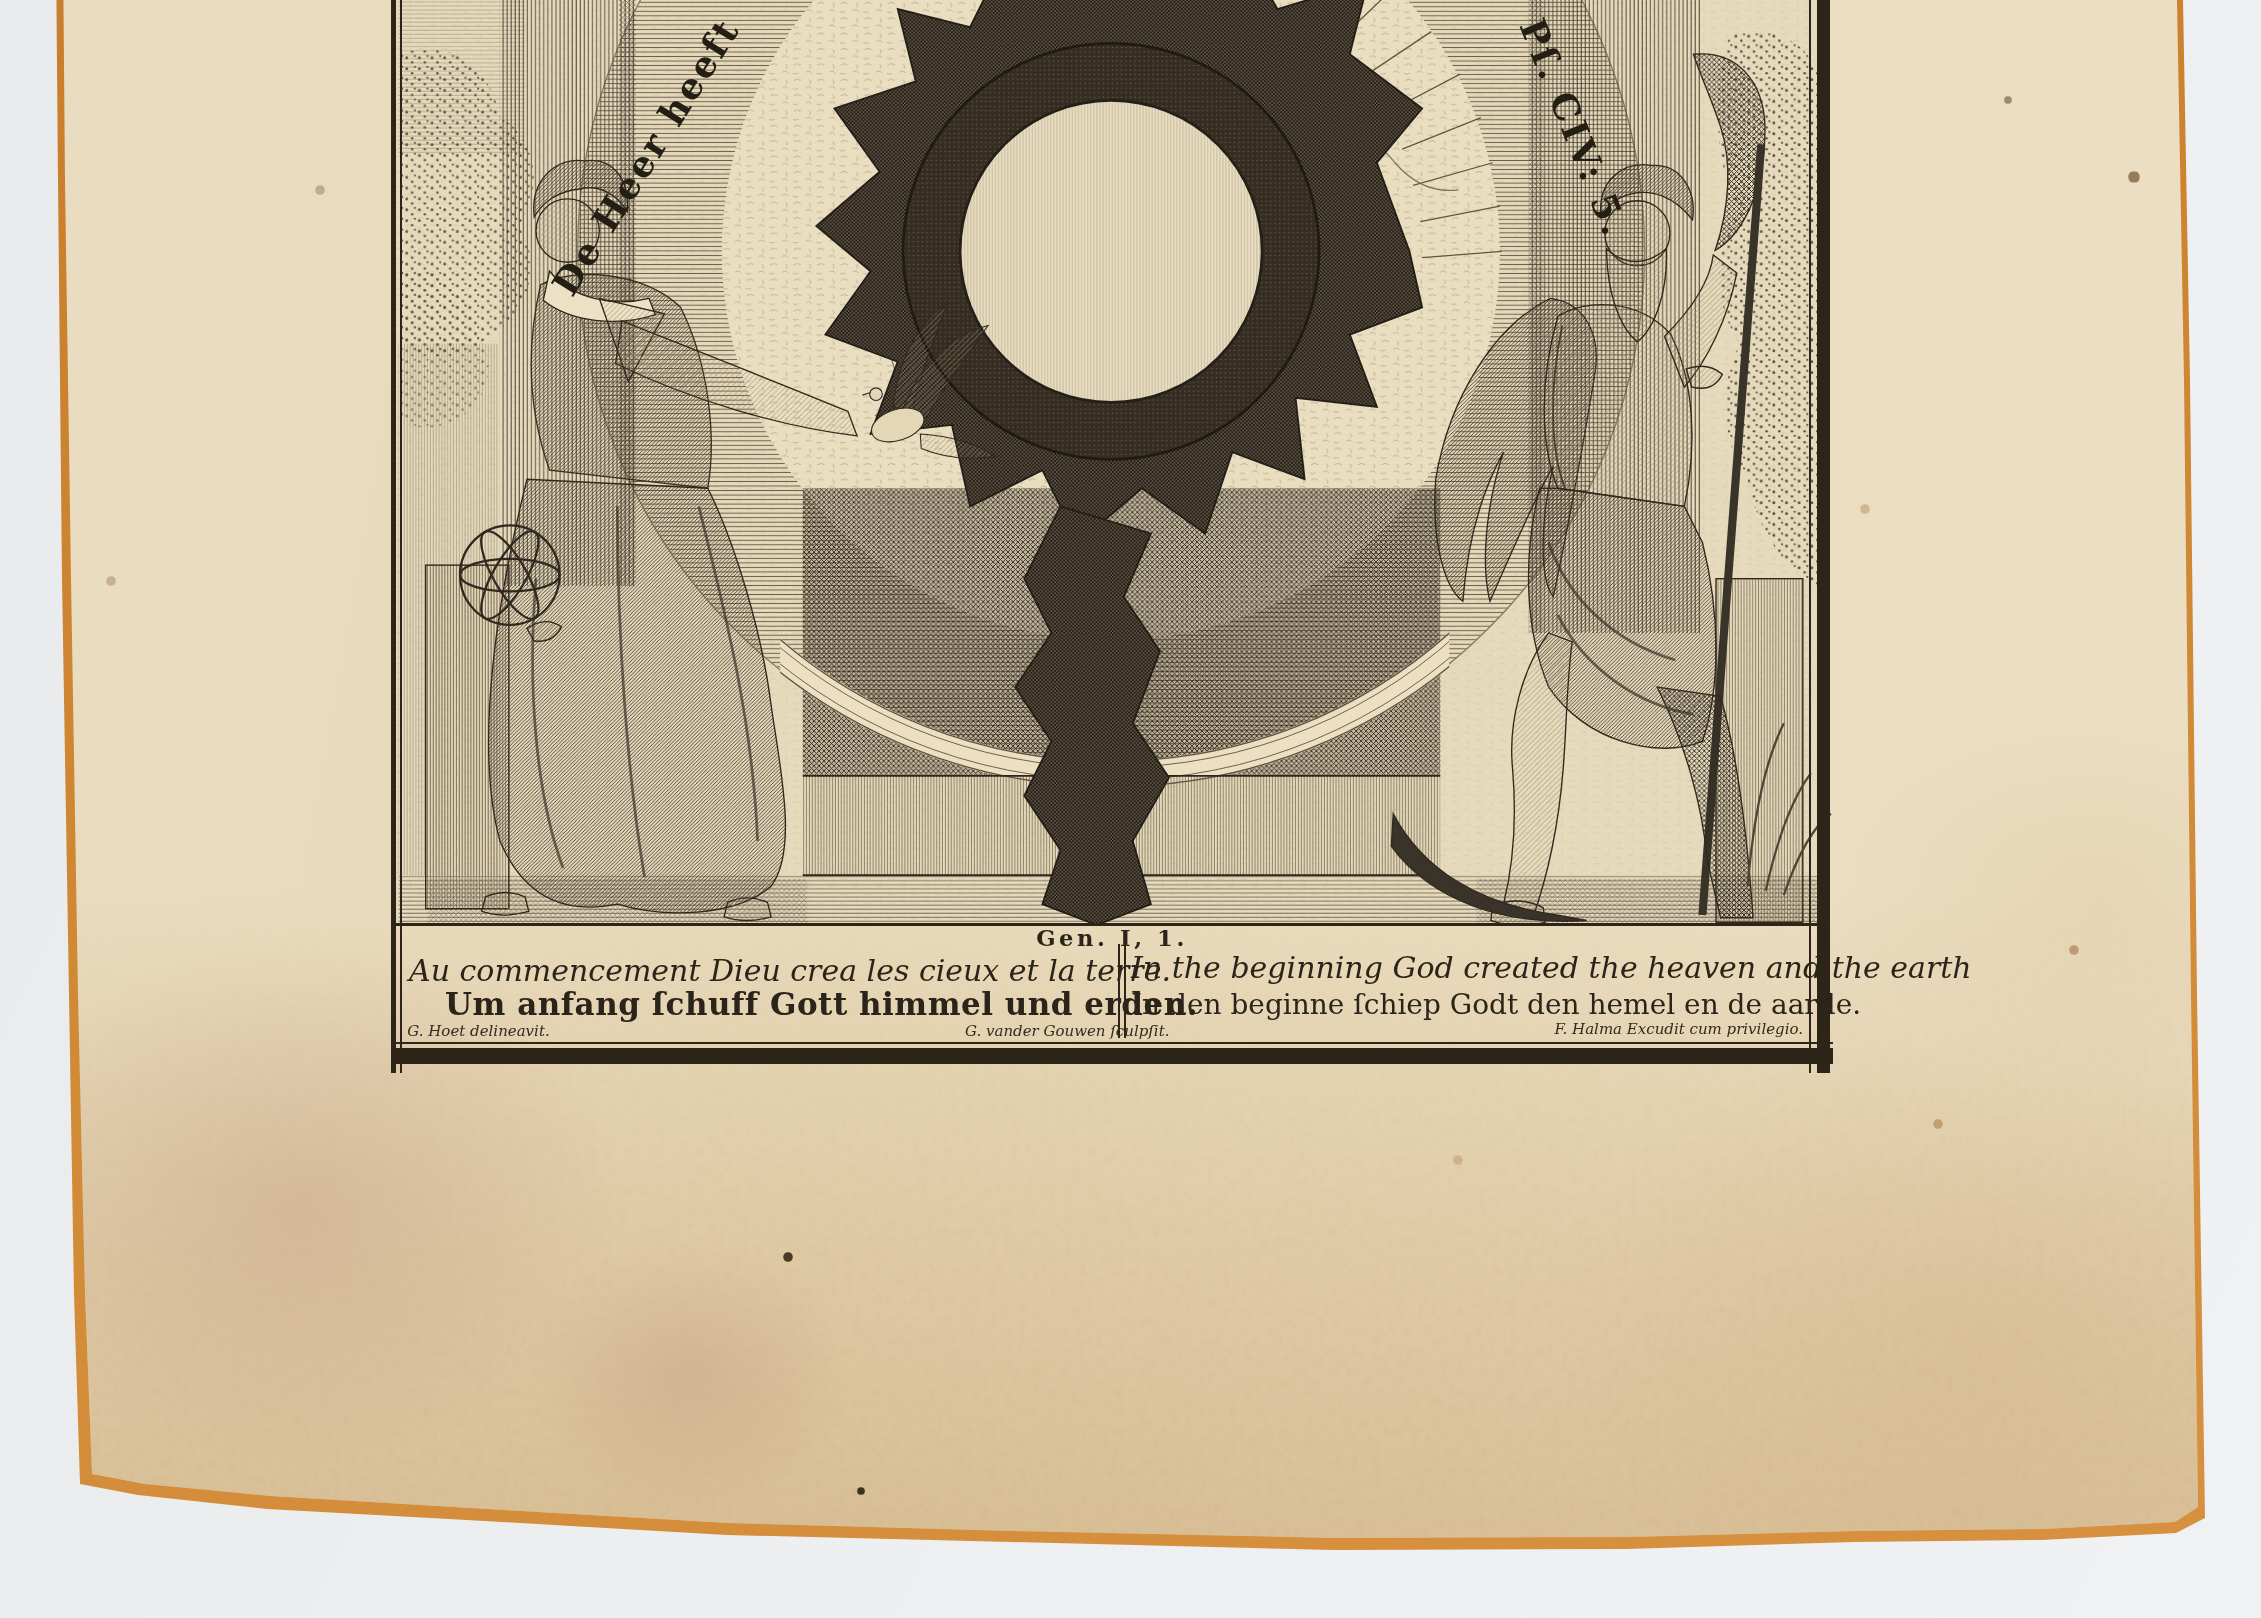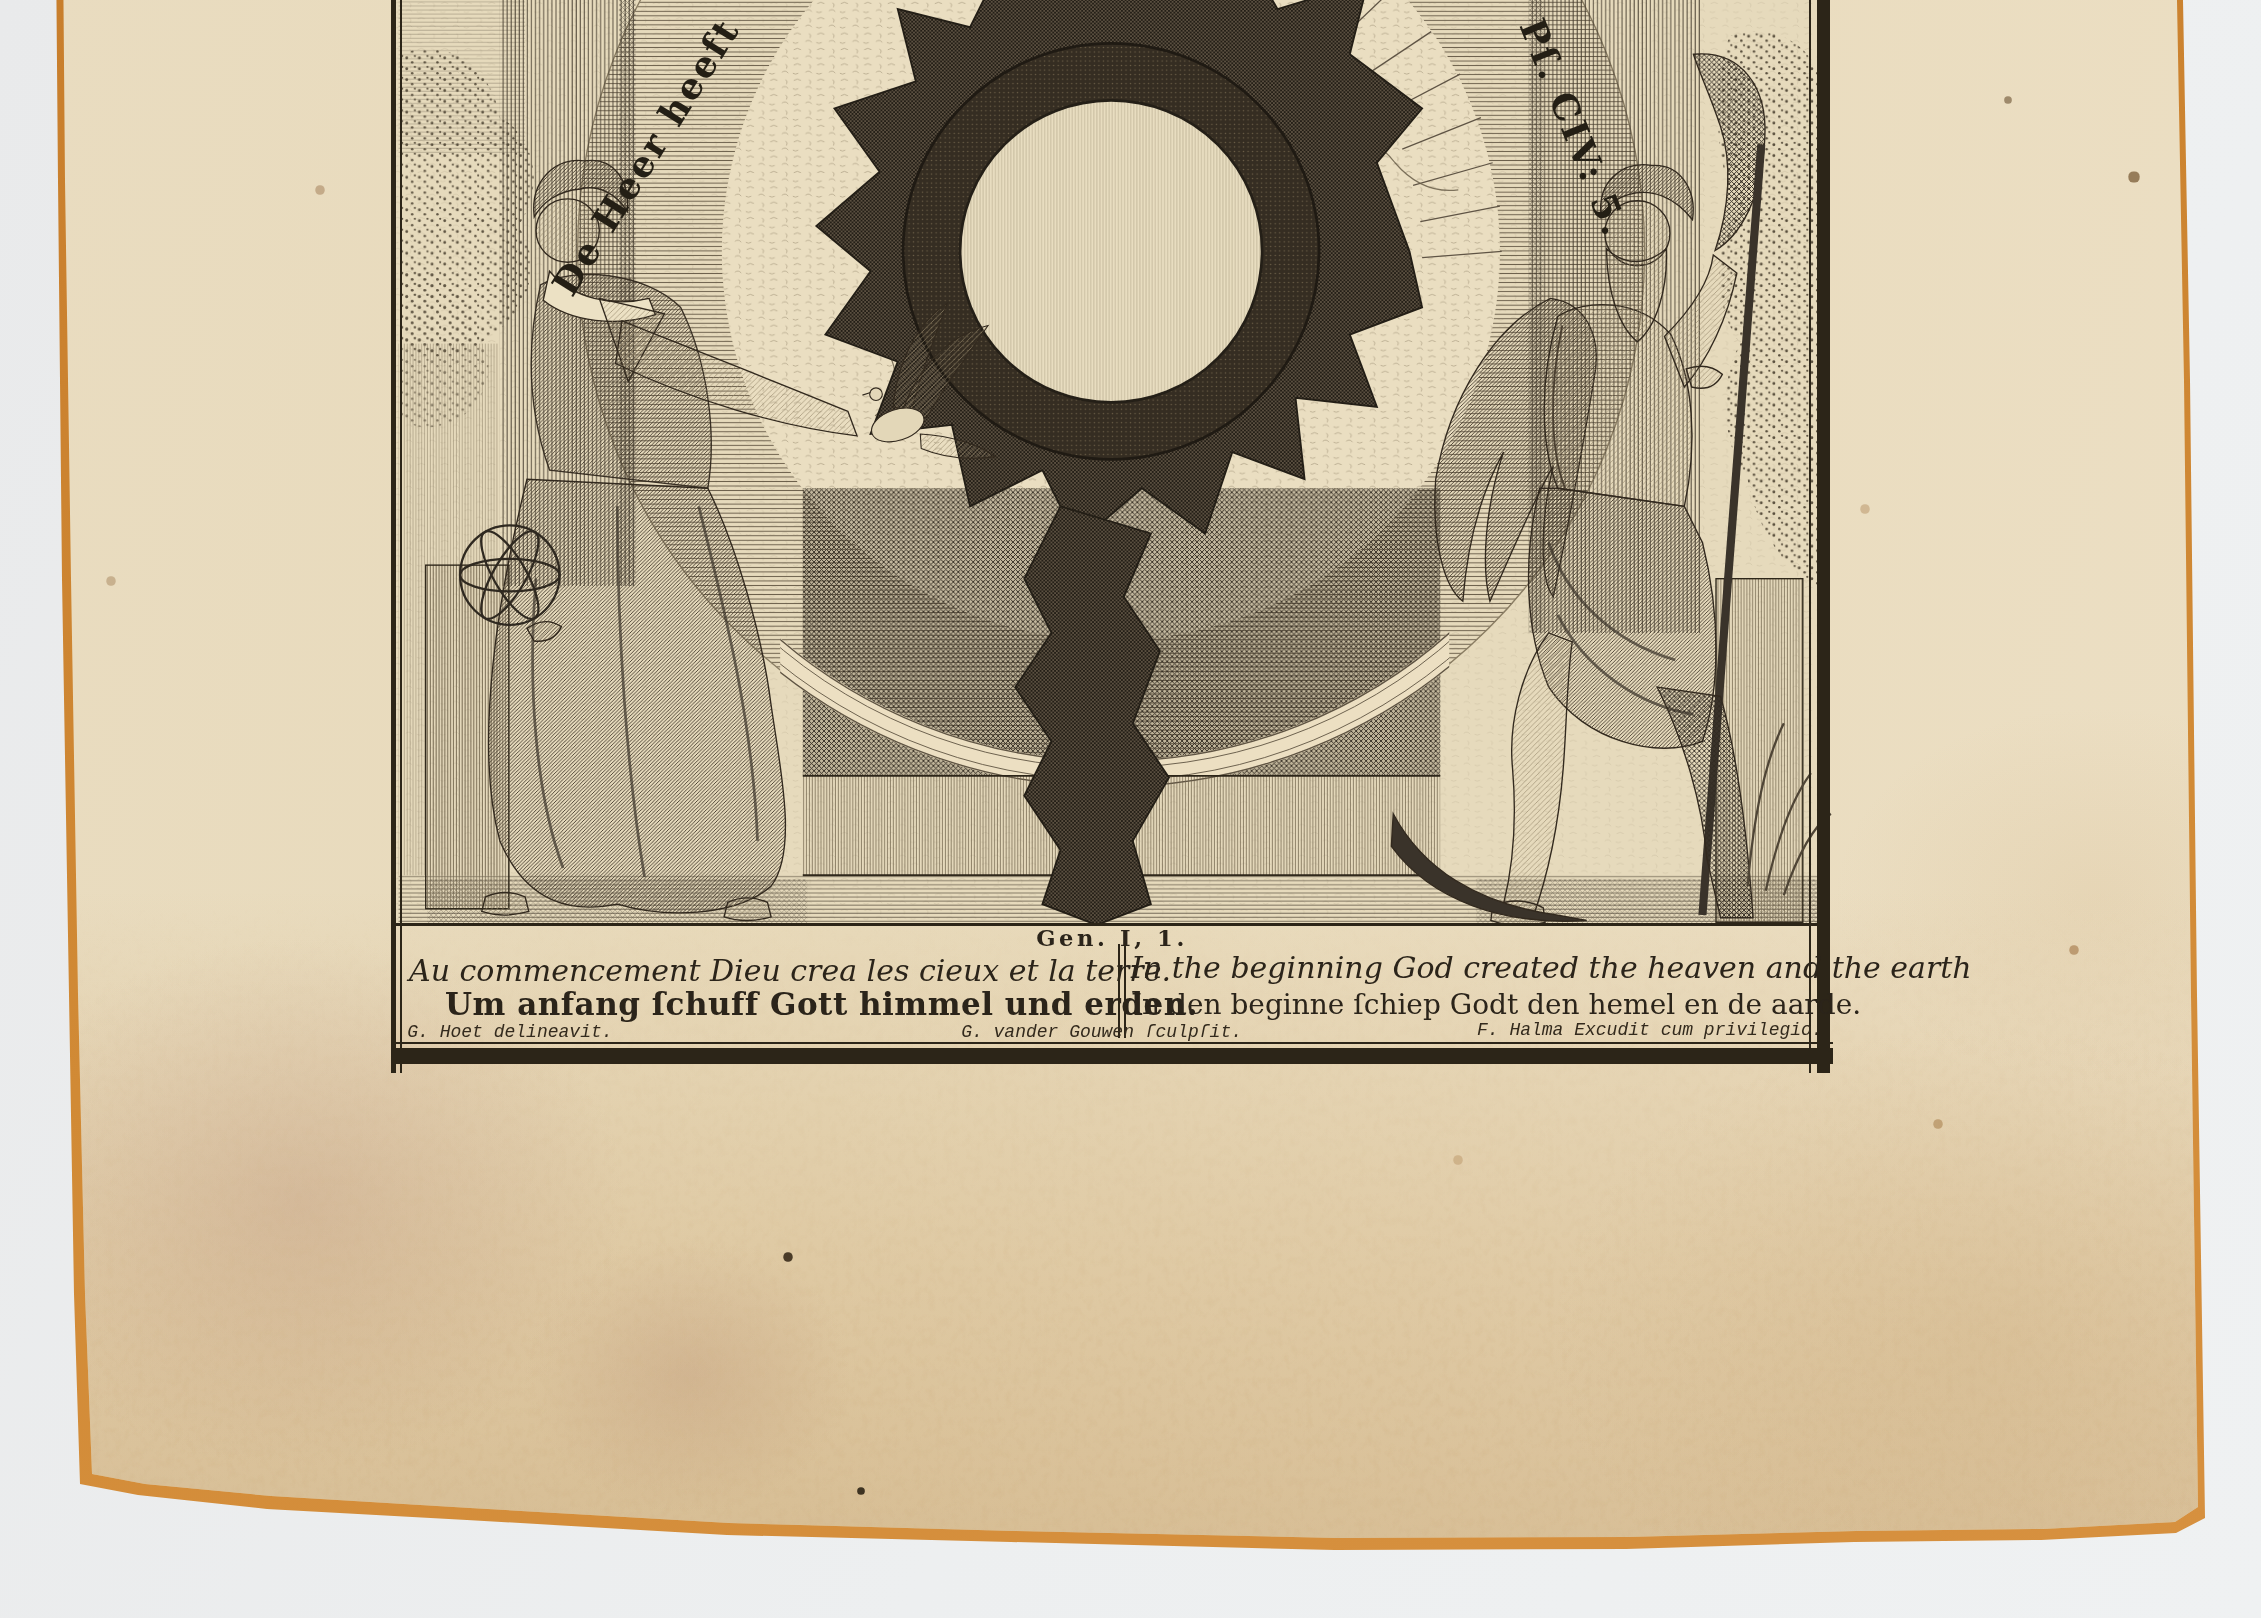--- a/index.html
+++ b/index.html
@@ -34,21 +34,21 @@
       109px 579px 0 2.7px rgba(150,112,70,.4), 1456px 1158px 0 2.7px rgba(170,126,74,.35),
       597px 271px 0 4.5px rgba(190,152,100,.35), 1863px 507px 0 2.7px rgba(170,128,78,.4);}
   
   .plate{position:absolute;left:391px;top:0;width:1442px;height:1073px;}
   .rule{position:absolute;background:#2c2518;}
   .cap{position:absolute;color:#2b241a;white-space:nowrap;}
   .cap.ital{font-style:italic;font-size:30px;}
   .cap.blk{font-weight:bold;font-size:31px;letter-spacing:0.5px;}
   .cap.rom{font-size:28px;}
   .cap.gen{font-weight:bold;font-size:22.6px;letter-spacing:3.6px;left:0;right:0;text-align:center;}
-  .cap.cred{font-style:italic;font-size:18px;color:#332a1d;font-family:Liberation Mono, monospace;}
+  .cap.cred{font-style:italic;font-size:15px;color:#332a1d;}
 </style>
 </head>
 <body>
 
 <div class="backing"></div>
 
 <div class="paper">
 
   <svg width="2153" height="648" viewBox="0 0 2380 716" style="position:absolute;left:54px;top:905px">
     <defs>
@@ -270,21 +270,21 @@
     <div class="cap ital" style="left:740px;top:950px;">In the beginning God created the heaven and the earth</div>
     <div class="cap ital" style="left:18px;top:953px;">Au commencement Dieu crea les cieux et la terre.</div>
 
     <div class="cap blk" style="left:54px;top:986px;width:633px;text-align:center;">Um anfang ſchuff Gott himmel und erden.</div>
     <div class="cap rom" style="left:740px;top:988px;">In den beginne ſchiep Godt den hemel en de aarde.</div>
 
     <div class="rule" style="left:727px;top:944px;width:1.8px;height:94px;"></div>
     <div class="rule" style="left:733px;top:944px;width:1.8px;height:94px;"></div>
 
     <div class="cap cred" style="left:16.3px;top:1022px;">G. Hoet delineavit.</div>
-    <div class="cap cred" style="left:543px;top:1022px;width:308px;text-align:right;">G. vander Gouwen ſculpſit.</div>
+    <div class="cap cred" style="left:574px;top:1022px;width:308px;text-align:left;">G. vander Gouwen ſculpſit.</div>
     <div class="cap cred" style="left:1086px;top:1020px;width:326px;text-align:right;">F. Halma Excudit cum privilegio.</div>
 
     <div class="rule" style="left:0;top:1042px;width:1442px;height:1.8px;"></div>
     <div class="rule" style="left:0;top:1048px;width:1442px;height:16.3px;"></div>
   </div>
 
 </div>
 
 
 </body></html>

